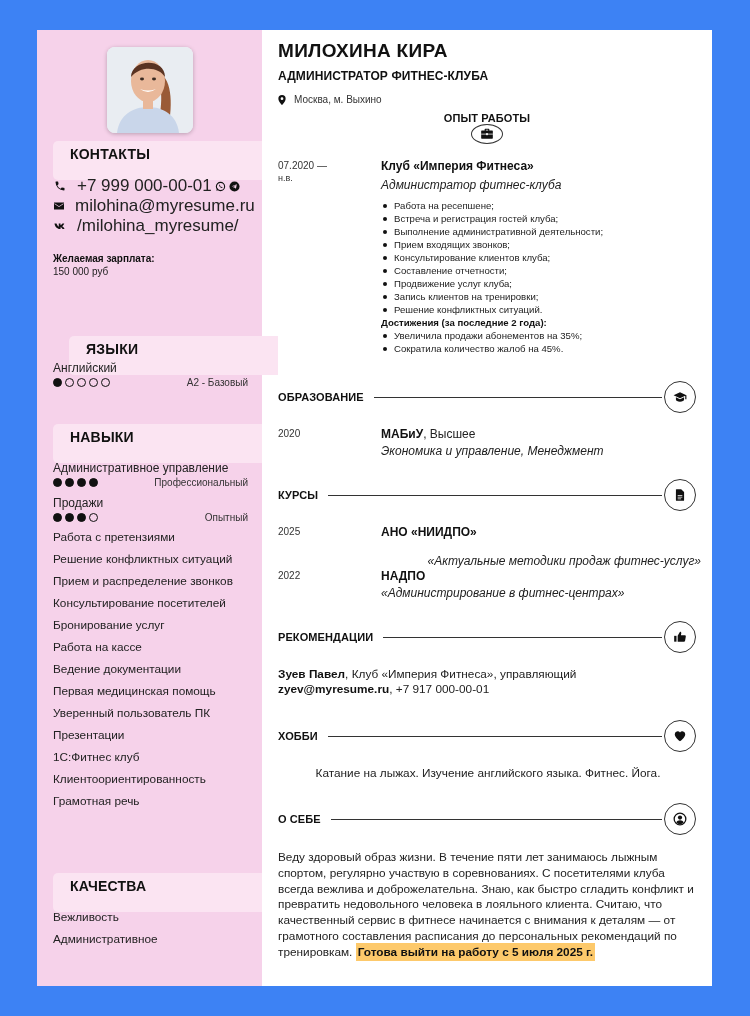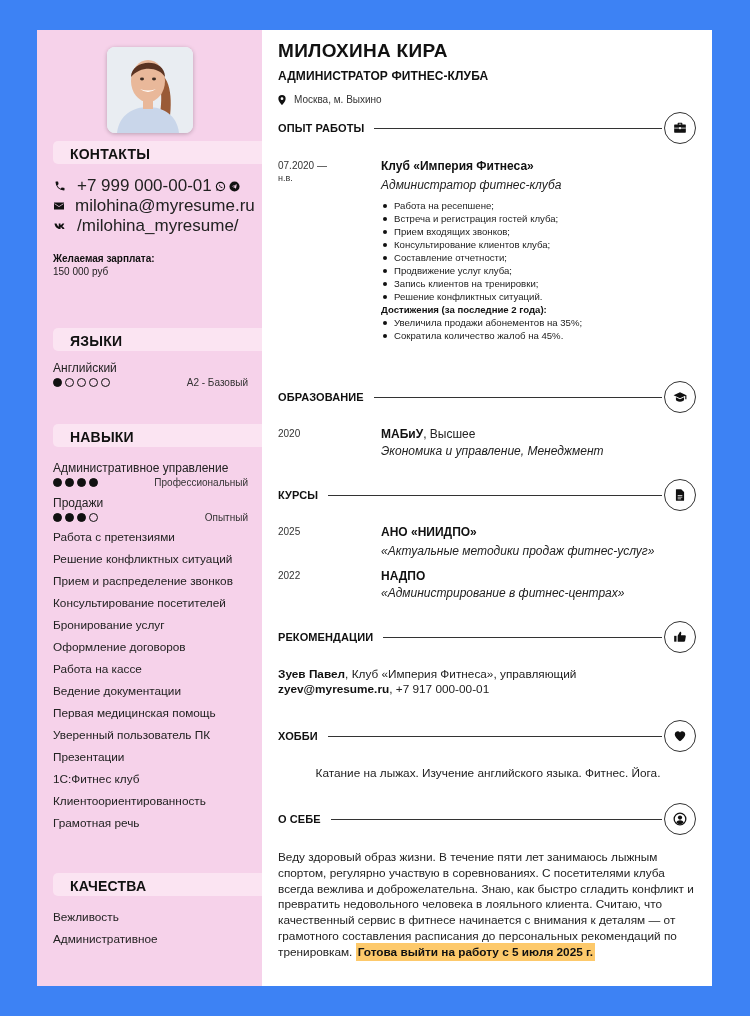--- a/index.html
+++ b/index.html
@@ -41,21 +41,21 @@
       box-shadow: 0 1px 4px rgba(0,0,0,0.25);
       overflow: hidden;
     }
     .photo svg { width: 100%; height: 100%; display: block; }
 
     
     .sb-header {
       position: absolute;
       left: 16px;
       width: 209px;
-      height: 23px;
+      height: 39px;
       background: #fbe4f2;
       border-radius: 5px 0 0 5px;
       padding-left: 17px;
       font-weight: bold;
       font-size: 14px;
       line-height: 27px;
       letter-spacing: 0.2px;
       color: #111;
     }
     .sb-block { position: absolute; left: 16px; width: 195px; }
@@ -225,21 +225,21 @@
               <path fill="#111" d="M1 7h4c1 3 3 6 4.5 6.5V7h3.5v3.5C14.5 10 16 8.5 17 7h3.5c-.6 2.3-2.5 4.5-4 5.5 1.5.8 3.6 2.8 4.5 5.5h-3.8c-.9-1.8-2.4-3.3-4.2-3.6V18h-1C6 18 2 13.5 1 7z"></path>
             </svg>
         </span>
         <span>/milohina_myresume/</span>
       </div>
       <div style="height:17px;"></div>
       <div class="salary-label">Желаемая зарплата:</div>
       <div class="salary-value">150 000 руб</div>
     </div>
 
-    <div class="sb-header" style="top:298px;">ЯЗЫКИ</div>
+    <div class="sb-header" style="top:306px;margin-left:16px;">ЯЗЫКИ</div>
     <div class="sb-block" style="top:331px;">
       <div class="skill-name">Английский</div>
       <div class="dots-row">
         <div class="dots">
           <span class="dot filled"></span>
           <span class="dot"></span>
           <span class="dot"></span>
           <span class="dot"></span>
           <span class="dot"></span>
         </div>
@@ -269,21 +269,20 @@
           <span class="dot"></span>
         </div>
         <span class="level">Опытный</span>
       </div>
       <div class="plain-list" style="margin-top:2px;">
         <div>Работа с претензиями</div>
         <div>Решение конфликтных ситуаций</div>
         <div>Прием и распределение звонков</div>
         <div>Консультирование посетителей</div>
         <div>Бронирование услуг</div>
-        <div>Оформление договоров</div>
         <div>Работа на кассе</div>
         <div>Ведение документации</div>
         <div>Первая медицинская помощь</div>
         <div>Уверенный пользователь ПК</div>
         <div>Презентации</div>
         <div>1С:Фитнес клуб</div>
         <div>Клиентоориентированность</div>
         <div>Грамотная речь</div>
       </div>
     </div>
@@ -298,21 +297,21 @@
   <main class="main">
     <div class="name">МИЛОХИНА КИРА</div>
     <div class="position">АДМИНИСТРАТОР ФИТНЕС-КЛУБА</div>
     <div class="location">
       <svg viewBox="0 0 16 22">
           <path fill="#111" d="M8 0a8 8 0 0 0-8 8c0 6 8 14 8 14s8-8 8-14a8 8 0 0 0-8-8zm0 11a3 3 0 1 1 0-6 3 3 0 0 1 0 6z"></path>
         </svg>
       <span>Москва, м. Выхино</span>
     </div>
 
-    <div class="sec-head" style="top:82px;">
+    <div class="sec-head" style="top:82px;flex-direction:column;">
       <span class="sec-title">ОПЫТ РАБОТЫ</span>
       <span class="sec-line"></span>
       <span class="sec-icon">
         <svg viewBox="0 0 24 24">
             <path fill="#111" d="M9 3h6a1 1 0 0 1 1 1v2h5a1 1 0 0 1 1 1v12a1 1 0 0 1-1 1H3a1 1 0 0 1-1-1V7a1 1 0 0 1 1-1h5V4a1 1 0 0 1 1-1zm1 1.8V6h4V4.8z"></path>
             <rect x="2" y="11.5" width="20" height="1.3" fill="#fff"></rect>
             <rect x="10.5" y="10.5" width="3" height="3.5" fill="#fff"></rect>
           </svg>
       </span>
     </div>
@@ -320,20 +319,21 @@
       <div class="date">
         <div>07.2020 —</div>
         <div style="font-size:9px;">н.в.</div>
       </div>
       <div class="body">
         <div class="org">Клуб «Империя Фитнеса»</div>
         <div class="role">Администратор фитнес-клуба</div>
         <ul class="duties">
           <li>Работа на ресепшене;</li>
           <li>Встреча и регистрация гостей клуба;</li>
+          <li>Выполнение административной деятельности;</li>
           <li>Прием входящих звонков;</li>
           <li>Консультирование клиентов клуба;</li>
           <li>Составление отчетности;</li>
           <li>Продвижение услуг клуба;</li>
           <li>Запись клиентов на тренировки;</li>
           <li>Решение конфликтных ситуаций.</li>
         </ul>
         <div class="ach-title">Достижения (за последние 2 года):</div>
         <ul class="duties" style="margin-top:0;">
           <li>Увеличила продажи абонементов на 35%;</li>
@@ -367,21 +367,21 @@
         <svg viewBox="0 0 24 24">
             <path fill="#111" d="M6 2h8l5 5v14a1 1 0 0 1-1 1H6a1 1 0 0 1-1-1V3a1 1 0 0 1 1-1z"></path>
             <path fill="#fff" d="M8 12h8v1.4H8zm0 3h8v1.4H8zm0 3h6v1.4H8z"></path>
           </svg>
       </span>
     </div>
     <div class="entry" style="top:495px;">
       <div class="date">2025</div>
       <div class="body">
         <div class="org">АНО «НИИДПО»</div>
-        <div class="role" style="margin-top:3px;">«Актуальные методики продаж фитнес-услуг»</div>
+        <div class="role" style="margin-top:13px;text-align:right;">«Актуальные методики продаж фитнес-услуг»</div>
       </div>
     </div>
     <div class="entry" style="top:539px;">
       <div class="date">2022</div>
       <div class="body">
         <div class="org">НАДПО</div>
         <div class="role" style="margin-top:1px;">«Администрирование в фитнес-центрах»</div>
       </div>
     </div>
 

